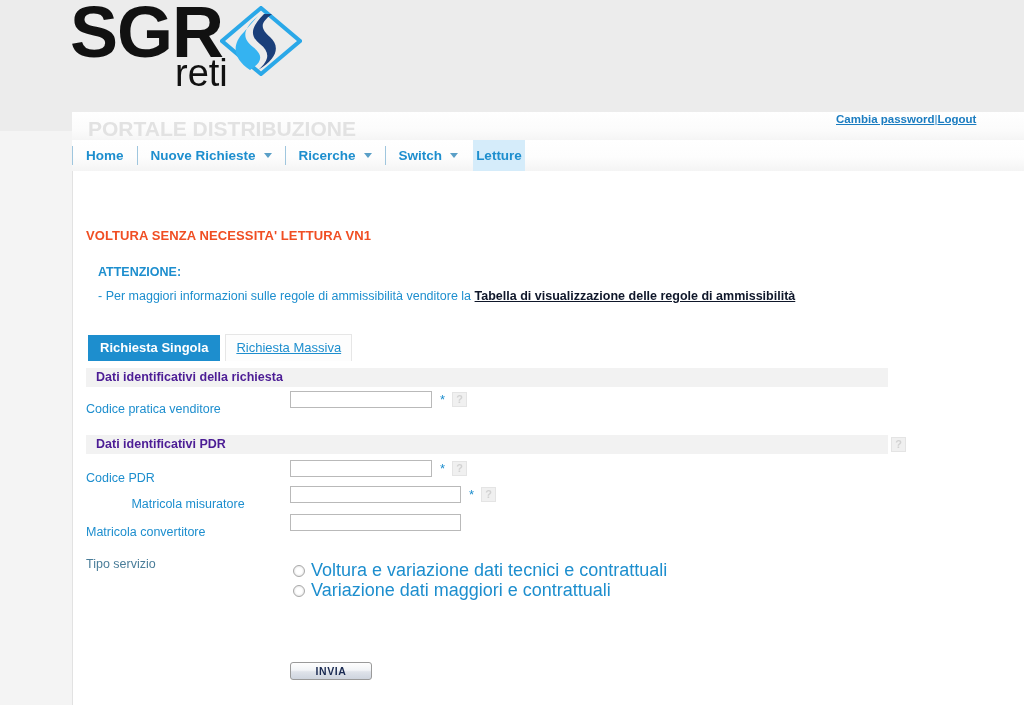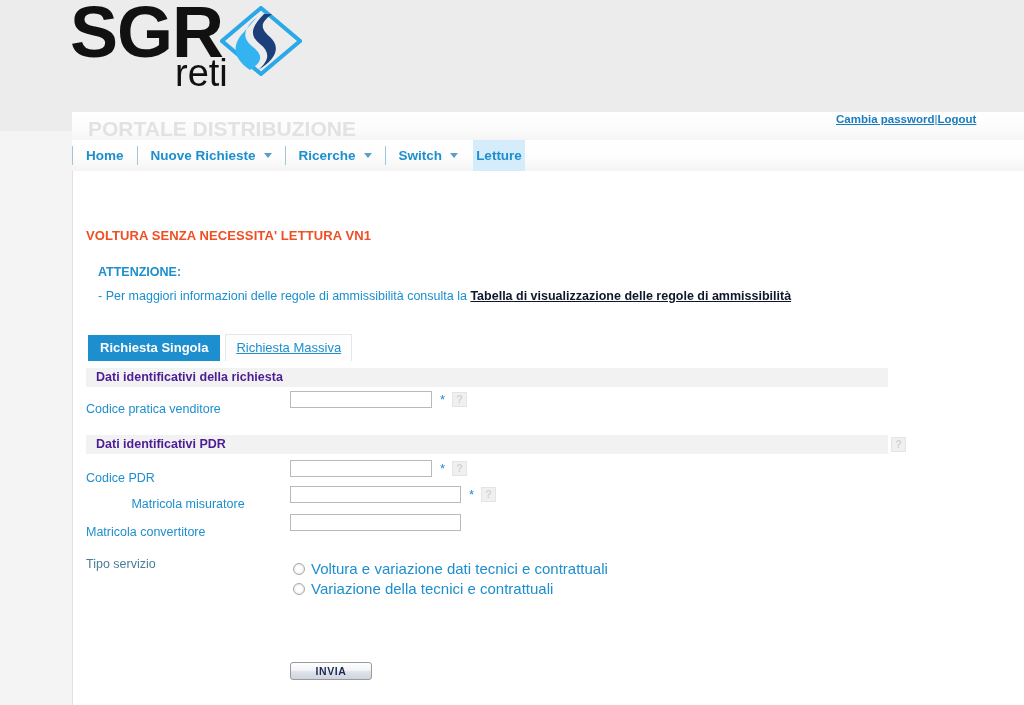--- a/index.html
+++ b/index.html
@@ -303,21 +303,21 @@
     border-radius: 50%;
     border: 1px solid #a9a9a9;
     background: radial-gradient(circle at 50% 50%, #ffffff 0%, #ffffff 40%, #e8e8e8 75%, #cfcfcf 100%);
     box-sizing: border-box;
     margin-right: 6px;
     cursor: pointer;
     flex: 0 0 auto;
   }
   .radio-label {
     color: #1d8ece;
-    font-size: 15px;
+    font-size: 18px;
     white-space: nowrap;
     cursor: pointer;
   }
 
   
   #submit-btn {
     position: absolute;
     left: 290px; top: 662px;
     width: 82px; height: 18px;
     border: 1px solid #9a9a9a;
@@ -391,21 +391,21 @@
     <div class="nav-item selected">
       <span>Letture</span>
     </div>
   </div>
 
   <div id="page-title">VOLTURA SENZA NECESSITA' LETTURA VN1</div>
 
   <div id="attention">
     <div class="att-head">ATTENZIONE:</div>
     <div class="att-line">
-      <span>- Per maggiori informazioni delle regole di ammissibilità consulta la</span>
+      <span>- Per maggiori informazioni sulle regole di ammissibilità venditore la</span>
       <a href="#" class="att-link">Tabella di visualizzazione delle regole di ammissibilità</a>
     </div>
   </div>
 
   <div id="tabs">
     <div class="tab active">Richiesta Singola</div>
     <div class="tab inactive">Richiesta Massiva</div>
   </div>
 
   <div class="section-bar" id="sec-richiesta">Dati identificativi della richiesta</div>
@@ -440,18 +440,18 @@
   </div>
 
   <div id="tipo-servizio-label">Tipo servizio</div>
 
   <div class="radio-row" style="top:560px;">
     <span class="radio-dot"></span>
     <span class="radio-label">Voltura e variazione dati tecnici e contrattuali</span>
   </div>
   <div class="radio-row" style="top:580px;">
     <span class="radio-dot"></span>
-    <span class="radio-label">Variazione della tecnici e contrattuali</span>
+    <span class="radio-label">Variazione dati maggiori e contrattuali</span>
   </div>
 
   <div id="submit-btn">INVIA</div>
 
 </div>
 
 </body></html>

